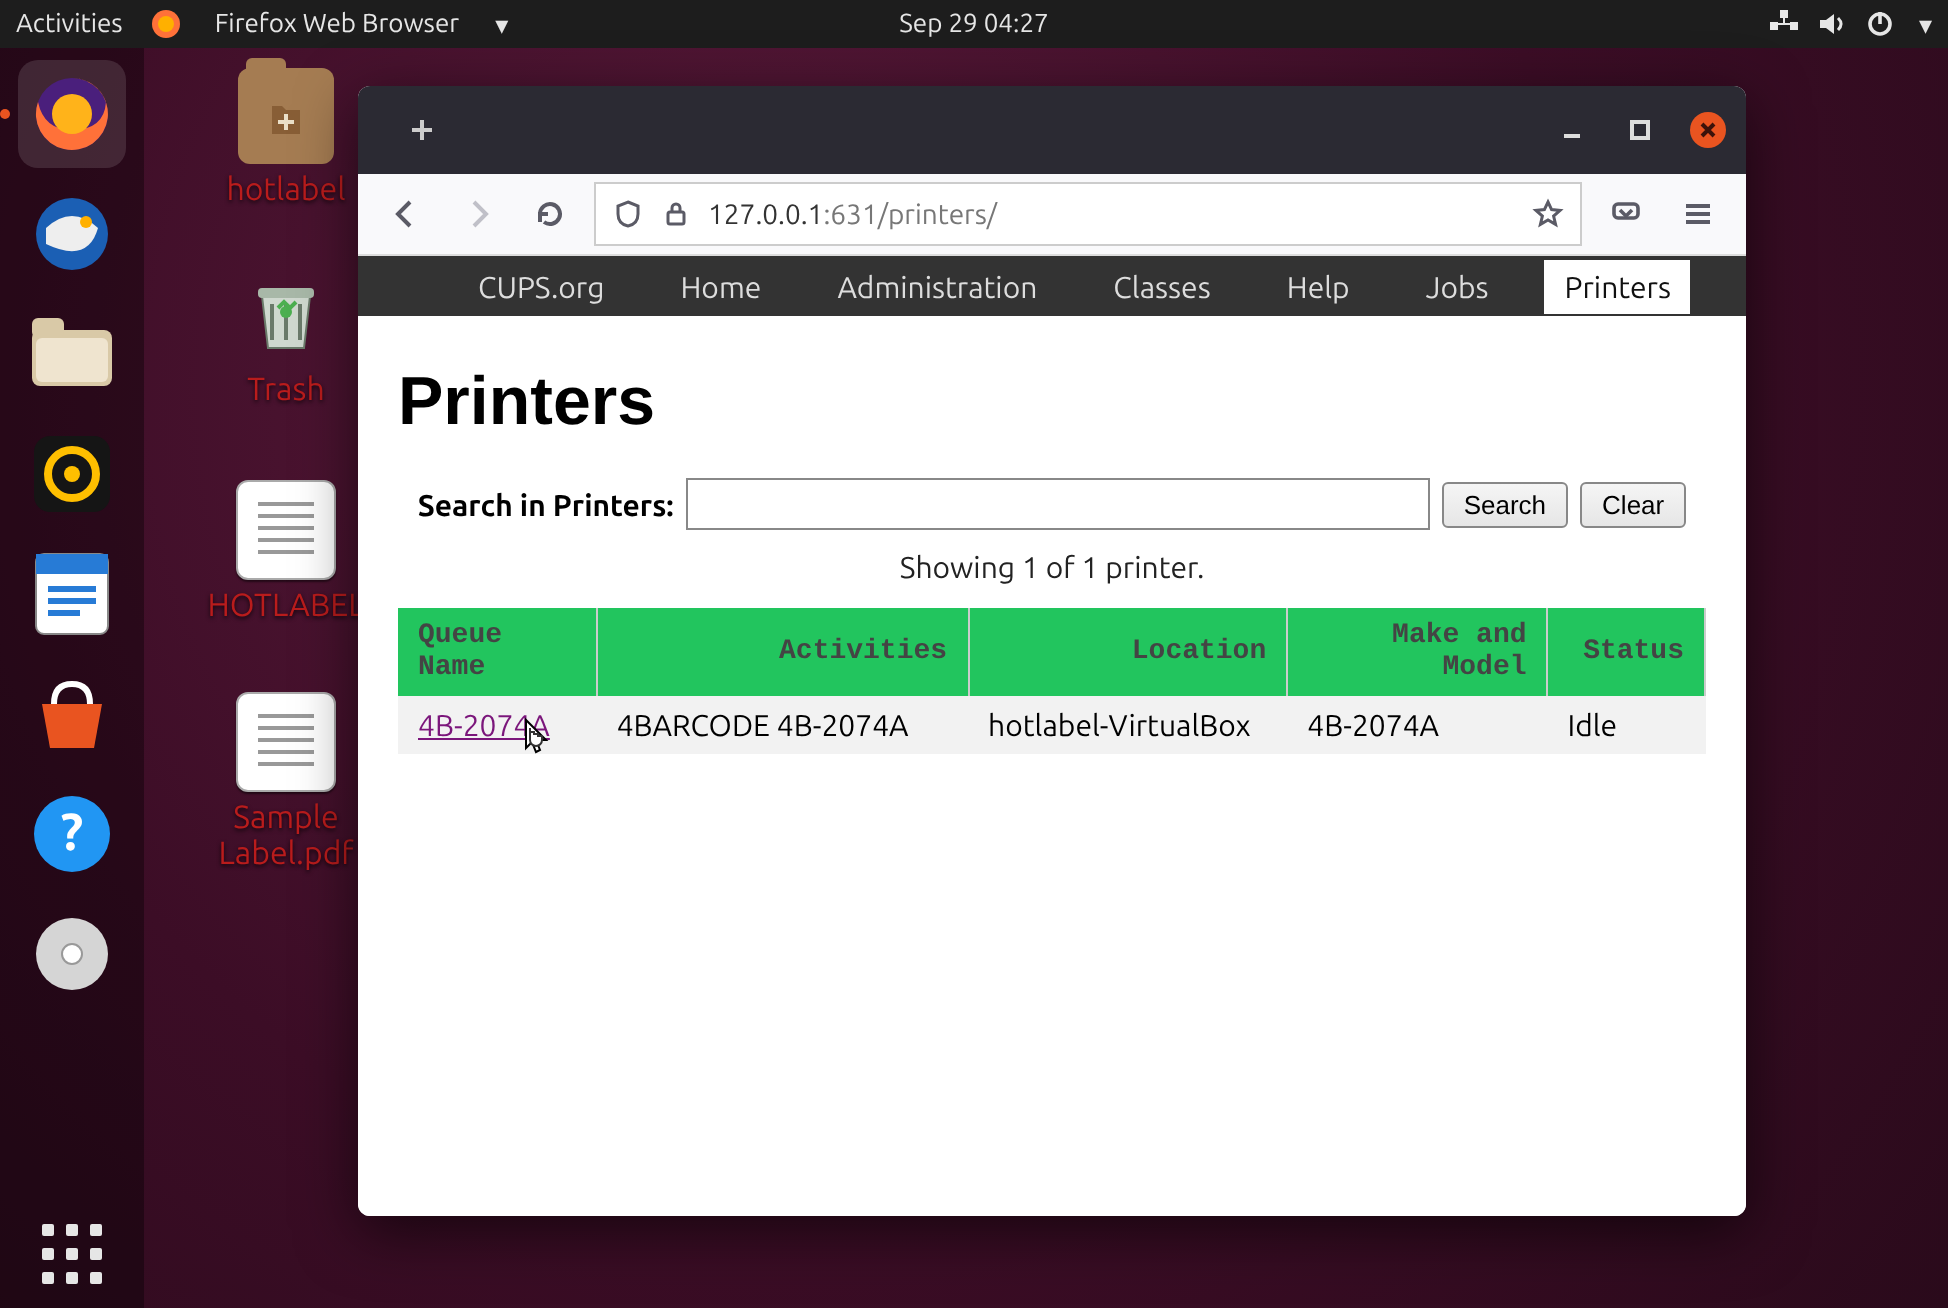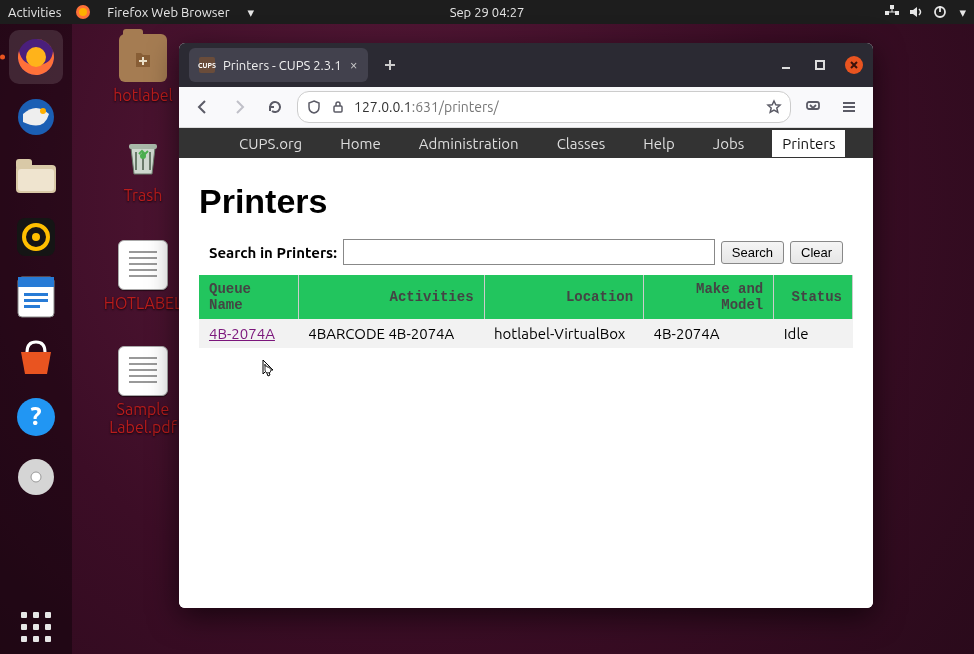--- a/index.html
+++ b/index.html
@@ -40,21 +40,21 @@
   .tab .close{ color:#ccc; font-size:14px; line-height:1;}
   .newtab{ width:28px; height:28px; border-radius:4px; display:flex; align-items:center; justify-content:center; color:#ccc; margin-left:8px;}
   .titlebar .win-controls{ margin-left:auto; display:flex; gap:16px; align-items:center;}
   .win-btn{ width:18px; height:18px; border-radius:50%; display:flex; align-items:center; justify-content:center; color:#ccc;}
   .win-btn.close-w{ background:#E95420; color:#3b120a;}
   .win-btn svg{ stroke:#ddd; stroke-width:2;}
 
   .toolbar{ height:40px; background:#f9f9fb; border-bottom:1px solid #ddd; display:flex; align-items:center; padding:0 10px; gap:8px;}
   .tool-btn{ width:28px; height:28px; border-radius:4px; display:flex; align-items:center; justify-content:center; color:#5b5b66;}
   .tool-btn.disabled{ color:#c0c0c8;}
-  .urlbar{ flex:1; height:30px; border:1px solid #ccc; border-radius:12px; background:#fff; display:flex; align-items:center; padding:0 8px; gap:8px; font-size:14px; color:#333;}
+  .urlbar{ flex:1; height:30px; border:1px solid #ccc; border-radius:0; background:#fff; display:flex; align-items:center; padding:0 8px; gap:8px; font-size:14px; color:#333;}
   .urlbar .url-text{ flex:1; white-space:nowrap; overflow:hidden;}
   .urlbar .dim{ color:#777;}
 
   .cups-nav{ height:30px; background:#333; display:flex; align-items:center; gap:18px; padding:0 50px; color:#ddd; font-size:15px;}
   .cups-nav .navlink{ padding:5px 10px; cursor:pointer;}
   .cups-nav .active{ background:#fff; color:#111;}
 
   .page{ flex:1; background:#fff; overflow:auto; position:relative;}
   .page-inner{ padding:16px 20px 0;}
   h1.ptitle{ font-size:34px; font-weight:bold; margin:8px 0 18px; font-family:Arial,Helvetica,sans-serif;}
@@ -212,25 +212,20 @@
 </div>
 <div class="desktop-icon" style="top:346px; left:98px;">
   <div class="glyph paper">
       <div class="paper-lines"></div>
     </div>
   <div>Sample Label.pdf</div>
 </div>
 
 <div class="window">
   <div class="titlebar">
-    <div class="tab">
-      <span class="favicon">CUPS</span>
-      <span>Printers - CUPS 2.3.1</span>
-      <span class="close">×</span>
-    </div>
     <div class="newtab">
       <svg width="14" height="14" viewBox="0 0 14 14">
           <path d="M7 2 v10 M2 7 h10" stroke="#ccc" stroke-width="2"></path>
         </svg>
     </div>
     <div class="win-controls">
       <div class="win-btn">
           <svg width="12" height="12" viewBox="0 0 12 12">
             <path d="M2 9 h8"></path>
           </svg>
@@ -305,20 +300,21 @@
 
   <div class="page">
     <div class="page-inner">
     <h1 class="ptitle">Printers</h1>
     <div class="search-row">
       <label>Search in Printers:</label>
       <input type="text" style="">
       <button class="btn">Search</button>
       <button class="btn">Clear</button>
     </div>
+    <div class="showing">Showing 1 of 1 printer.</div>
     <table class="ptable">
       <thead>
             <tr>
         <th style="width:90px">Queue Name</th>
         <th style="width:190px">Activities</th>
         <th style="width:160px">Location</th>
         <th style="width:130px">Make and Model</th>
         <th style="width:60px">Status</th>
       </tr>
           </thead>

